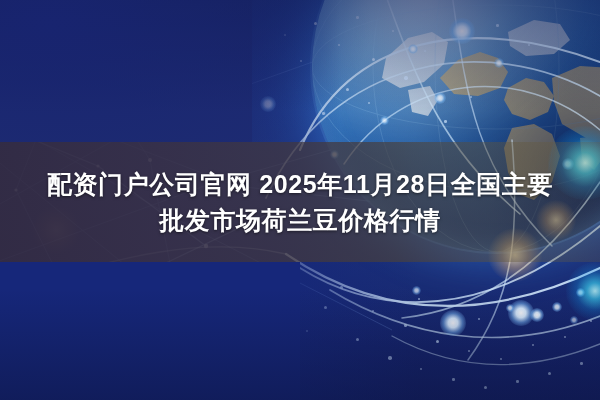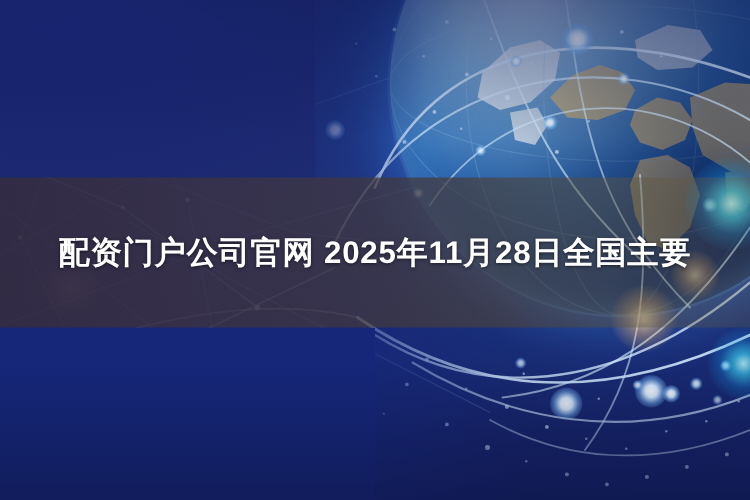--- a/index.html
+++ b/index.html
@@ -304,15 +304,16 @@
   <div style="position:absolute;left:0;top:262px;width:300px;height:138px;background:#16277a;"></div>
   <div style="position:absolute;left:0;top:262px;width:420px;height:138px;
               background:linear-gradient(90deg,#16277a 0%,#16277a 58%,rgba(22,39,122,0) 100%);"></div>
 
   <div class="bg-vignette"></div>
 
   <div class="title-band"></div>
 
   <div class="title-text">
     <span class="title-line">配资门户公司官网 2025年11月28日全国主要</span>
+    <span class="title-line">批发市场荷兰豆价格行情</span>
   </div>
 
 </div>
 
 </body></html>

